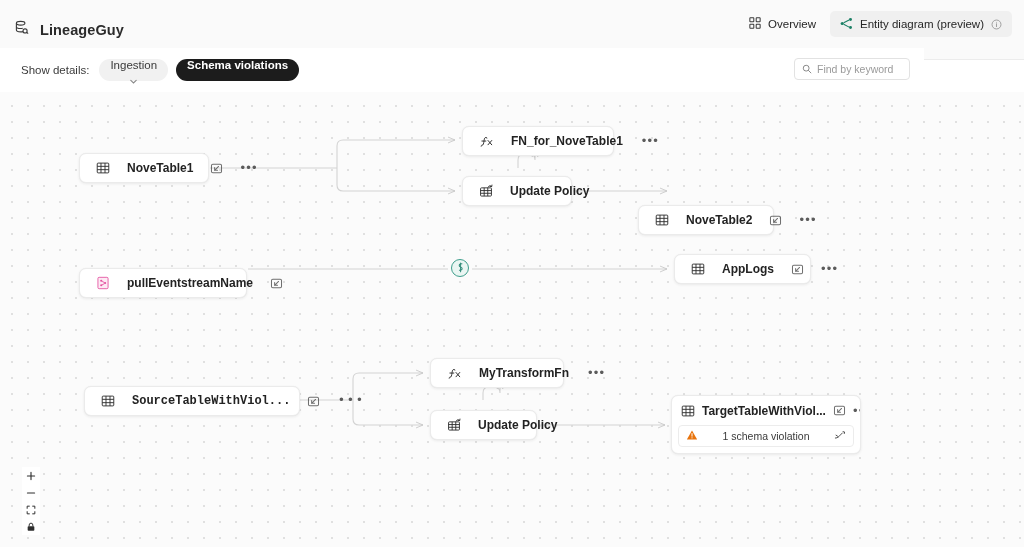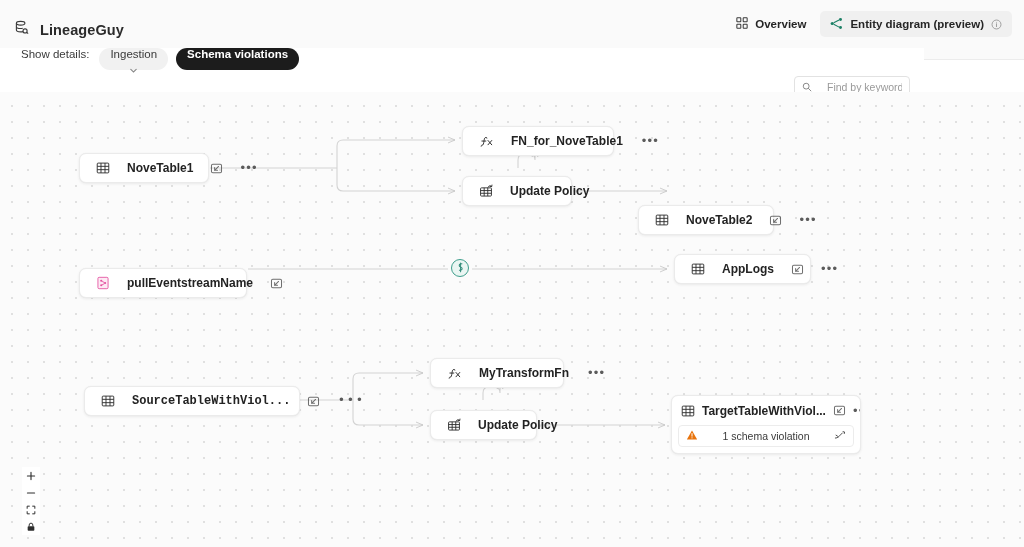--- a/index.html
+++ b/index.html
@@ -22,48 +22,47 @@
   .brand-title { font-size: 14.5px; font-weight: 600; color: #2b2b2b; letter-spacing: .1px; }
   .topbar-right {
     position: absolute; right: 12px; top: 0; height: 48px;
     display: flex; align-items: center; gap: 4px;
   }
   .nav-btn {
     display: flex; align-items: center; gap: 7px;
     height: 26px; padding: 0 10px; border-radius: 5px;
     font-size: 11.5px; color: #262626; cursor: pointer; background: transparent;
     white-space: nowrap;
-    font-weight: bold;
   }
   .nav-btn.active { background: #f0f0f0; }
   .info-i { opacity: .62; display: flex; }
 
   
   .toolbar {
     position: absolute; top: 48px; left: 0;
     width: 924px; height: 44px;
     background: #ffffff;
-    display: flex; 
+    display: flex; align-items: center;
   }
   .show-details-label {
     font-size: 11.5px; color: #3b3b3b; padding-left: 21px; margin-right: 10px;
     white-space: nowrap;
   }
   .pill {
     height: 22px; border-radius: 11px; display: inline-flex; align-items: center;
     font-size: 11.5px; padding: 0 11px; cursor: pointer; white-space: nowrap; flex-direction: column;
   }
   .pill-light { background: #f1f1f1; color: #3a3a3a; gap: 6px; }
   .pill-dark { background: #1c1c1c; color: #ffffff; font-weight: 600; margin-left: 8px; }
   .chev { opacity: .65; display: flex; }
   .search-box {
-    position: absolute; right: 14px; top: 28px;
+    position: absolute; right: 14px; top: 10px;
     width: 110px; height: 22px;
     border: 1px solid #e2e2e2; border-radius: 4px; background: #fff;
-    display: flex; align-items: center; gap: 15px; padding: 0 7px;
+    display: flex; align-items: center; gap: 5px; padding: 0 7px;
     width: 116px;
   }
   .search-box { width: 116px; }
   .search-input {
     border: 0; outline: 0; font-size: 10.5px; color: #555;
     font-family: "Liberation Sans", sans-serif; width: 100%; background: transparent;
   }
   .search-input::placeholder { color: #9a9a9a; }
 
   

